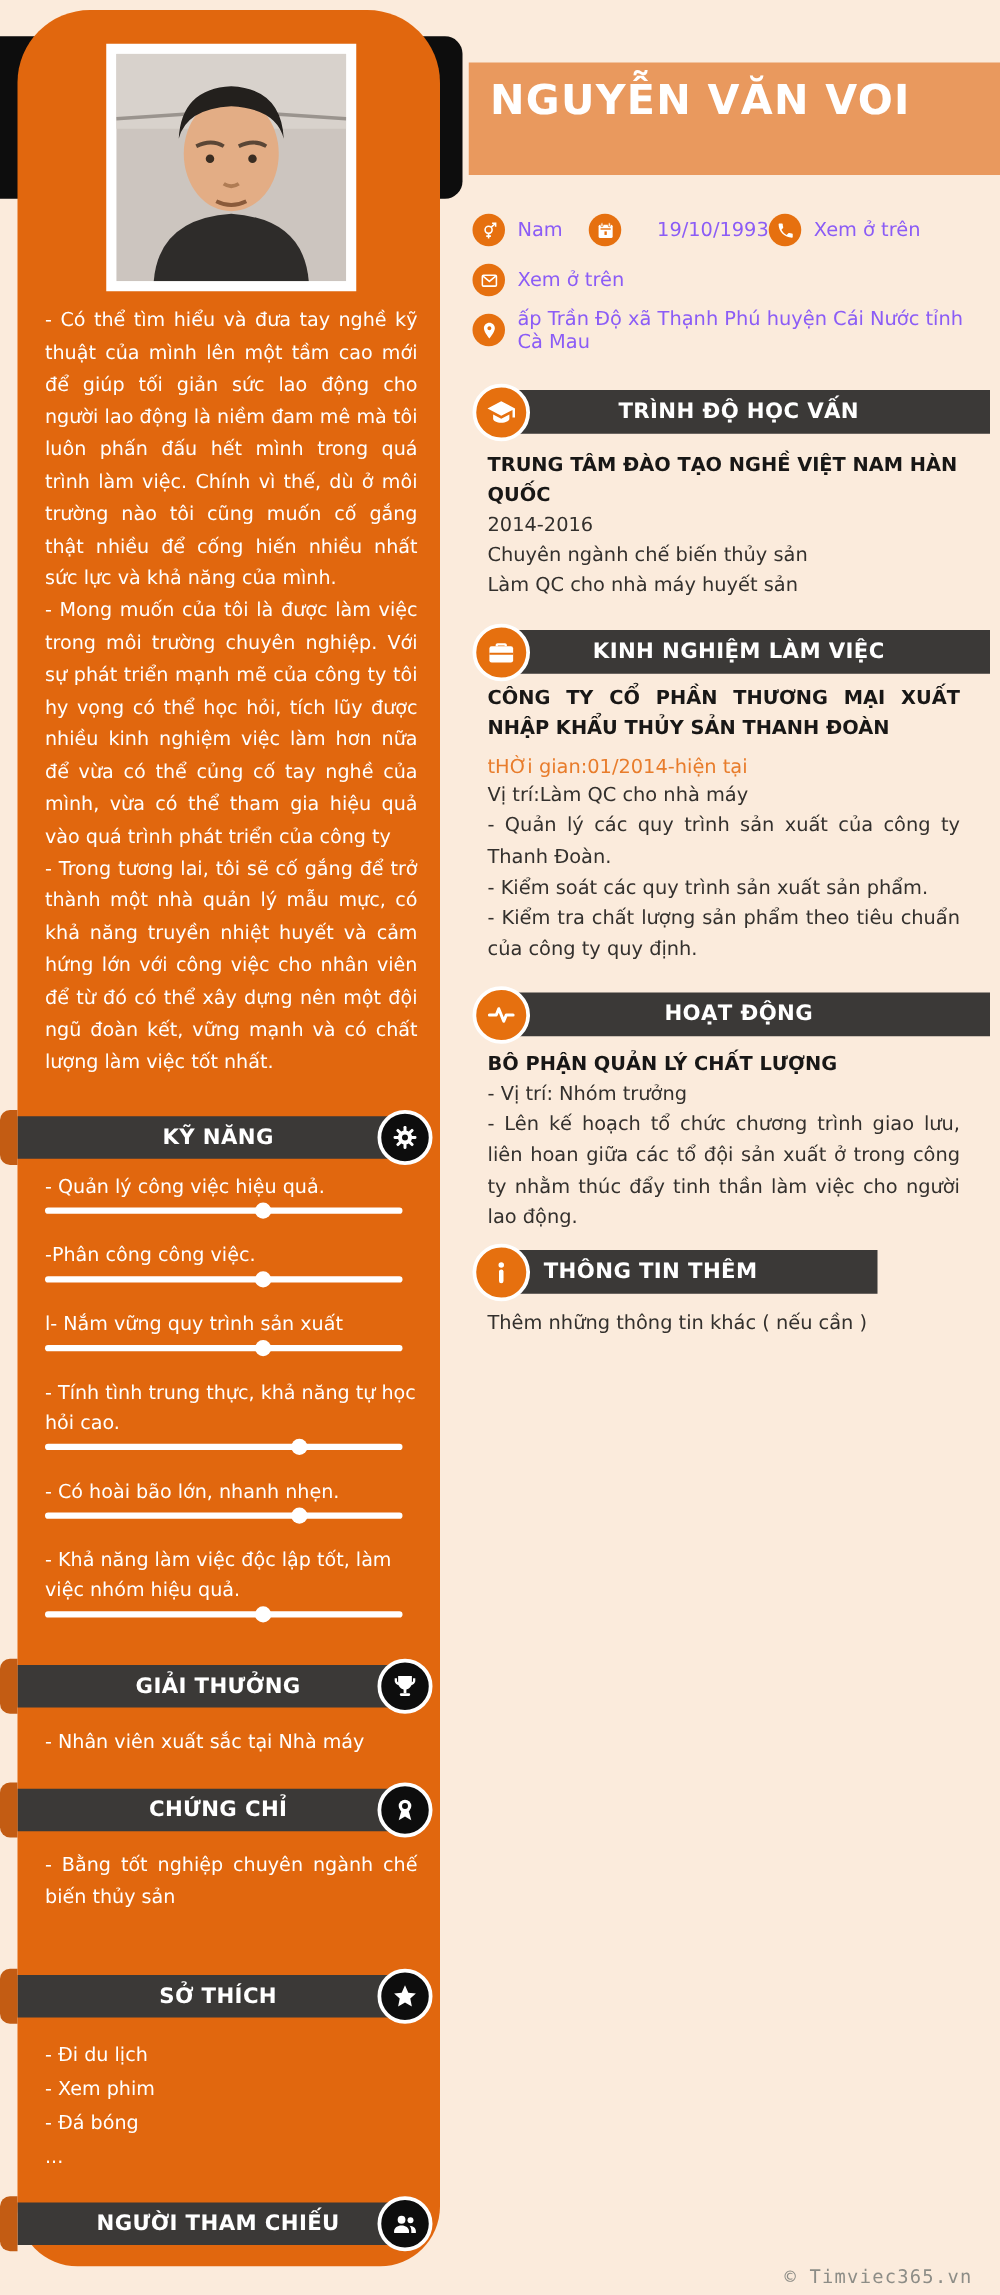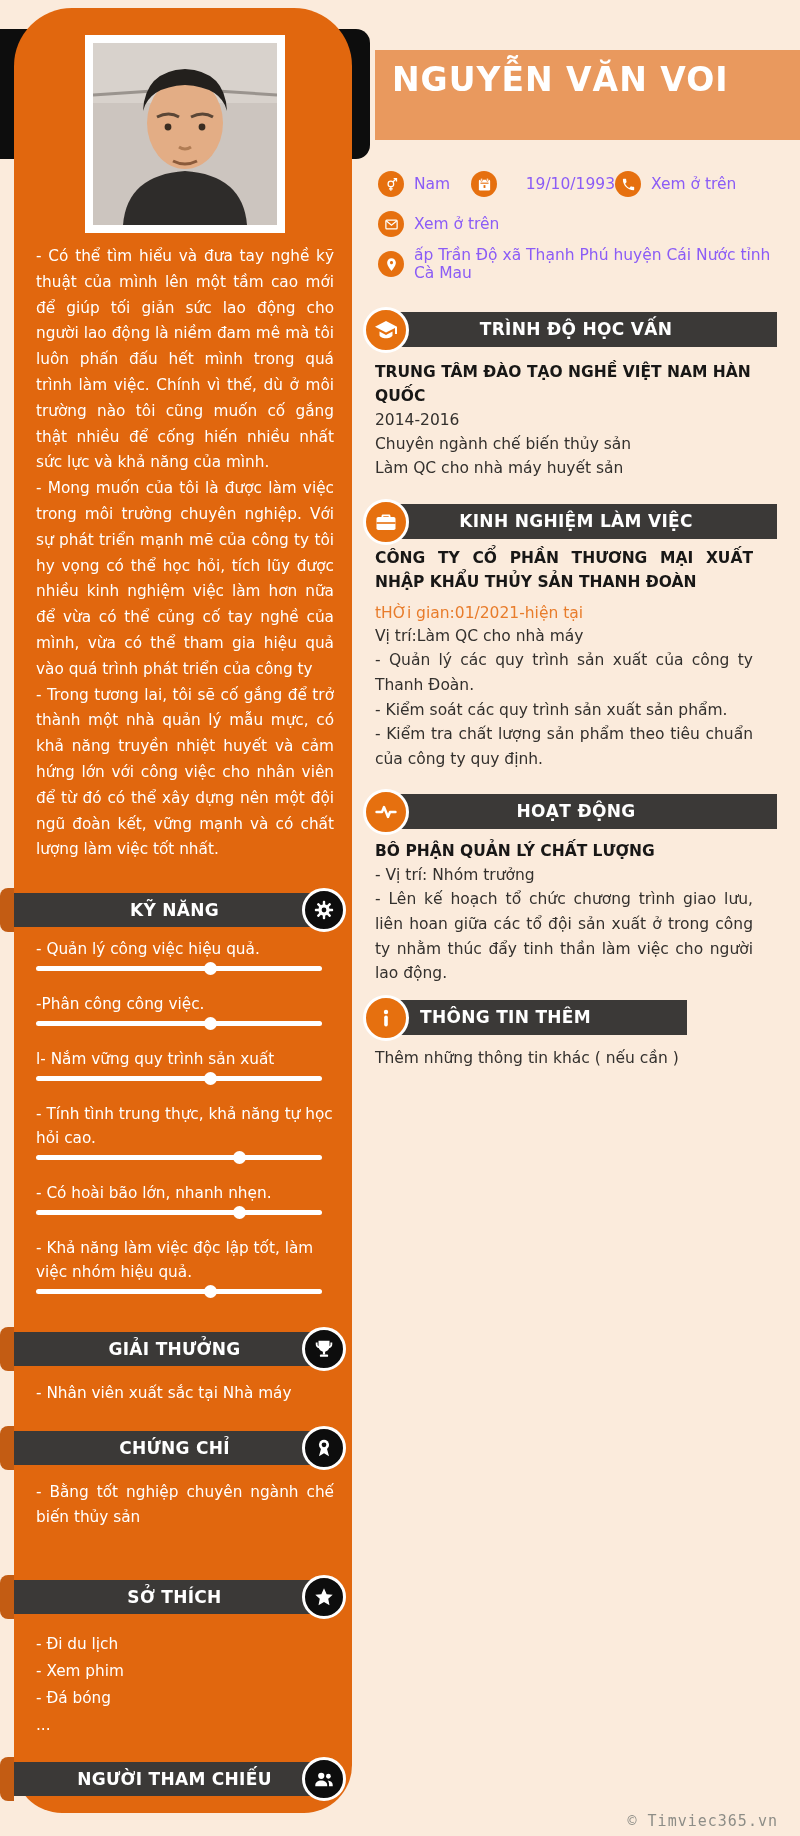--- a/index.html
+++ b/index.html
@@ -53,21 +53,21 @@
   .name-banner h1{margin:0;color:#fff;font-size:33px;font-weight:bold;letter-spacing:1px;line-height:36px;}
 
   .info{margin:30px 0 0 3px;font-size:15.5px;color:#8b5cf6;}
   .info-row{display:flex;align-items:center;height:28px;margin-bottom:12px;}
   .info-cell{display:flex;align-items:center;}
   .w1{width:93px;}.w2{width:144px;justify-content:space-between;}
   .info-icon{width:26px;height:26px;border-radius:50%;background:#e6700f;display:flex;
              align-items:center;justify-content:center;margin-right:10px;flex:0 0 26px;}
   .info-icon svg{width:15px;height:15px;}
 
-  .msec{width:402px;}
+  .msec{margin-left:15px;width:402px;}
   .main-header{position:relative;height:35px;background:#3b3937;color:#fff;font-weight:bold;
                font-size:17px;text-align:center;line-height:35px;letter-spacing:.3px;}
   .main-header .circle{position:absolute;left:-12px;top:-5px;width:46px;height:46px;border-radius:50%;
                        background:#e6700f;border:3px solid #fff;box-sizing:border-box;
                        display:flex;align-items:center;justify-content:center;}
   .main-header .circle svg{width:24px;height:24px;}
   .main-header.short{width:312px;text-align:left;padding-left:45px;box-sizing:border-box;}
 
   .mbody{font-size:15.5px;line-height:24.8px;padding-right:24px;}
   .sec-title{font-weight:bold;color:#181716;font-size:15.5px;line-height:24px;margin-top:13px;}
@@ -329,21 +329,21 @@
         <span class="circle">
           <svg viewBox="0 0 24 24" fill="#fff">
             <path d="M9 4.5h6c.8 0 1.5.7 1.5 1.5v1h-1.8V6.3H9.3V7H7.5V6c0-.8.7-1.5 1.5-1.5z"></path>
             <rect x="2.5" y="7" width="19" height="13" rx="1.8"></rect>
             <rect x="2.5" y="12.2" width="19" height="1.6" fill="#e6700f"></rect>
           </svg>
         </span>
         <span>KINH NGHIỆM LÀM VIỆC</span>
       </div>
       <div class="company">CÔNG TY CỔ PHẦN THƯƠNG MẠI XUẤT NHẬP KHẨU THỦY SẢN THANH ĐOÀN</div>
-      <div class="period">tHỜi gian:01/2021-hiện tại</div>
+      <div class="period">tHỜi gian:01/2014-hiện tại</div>
       <div class="mbody">
         <div class="plain">Vị trí:Làm QC cho nhà máy</div>
         <div class="just">- Quản lý các quy trình sản xuất của công ty Thanh Đoàn.</div>
         <div class="just">- Kiểm soát các quy trình sản xuất sản phẩm.</div>
         <div class="just">- Kiểm tra chất lượng sản phẩm theo tiêu chuẩn của công ty quy định.</div>
       </div>
     </section>
 
     <section class="msec mt-act">
       <div class="main-header">

